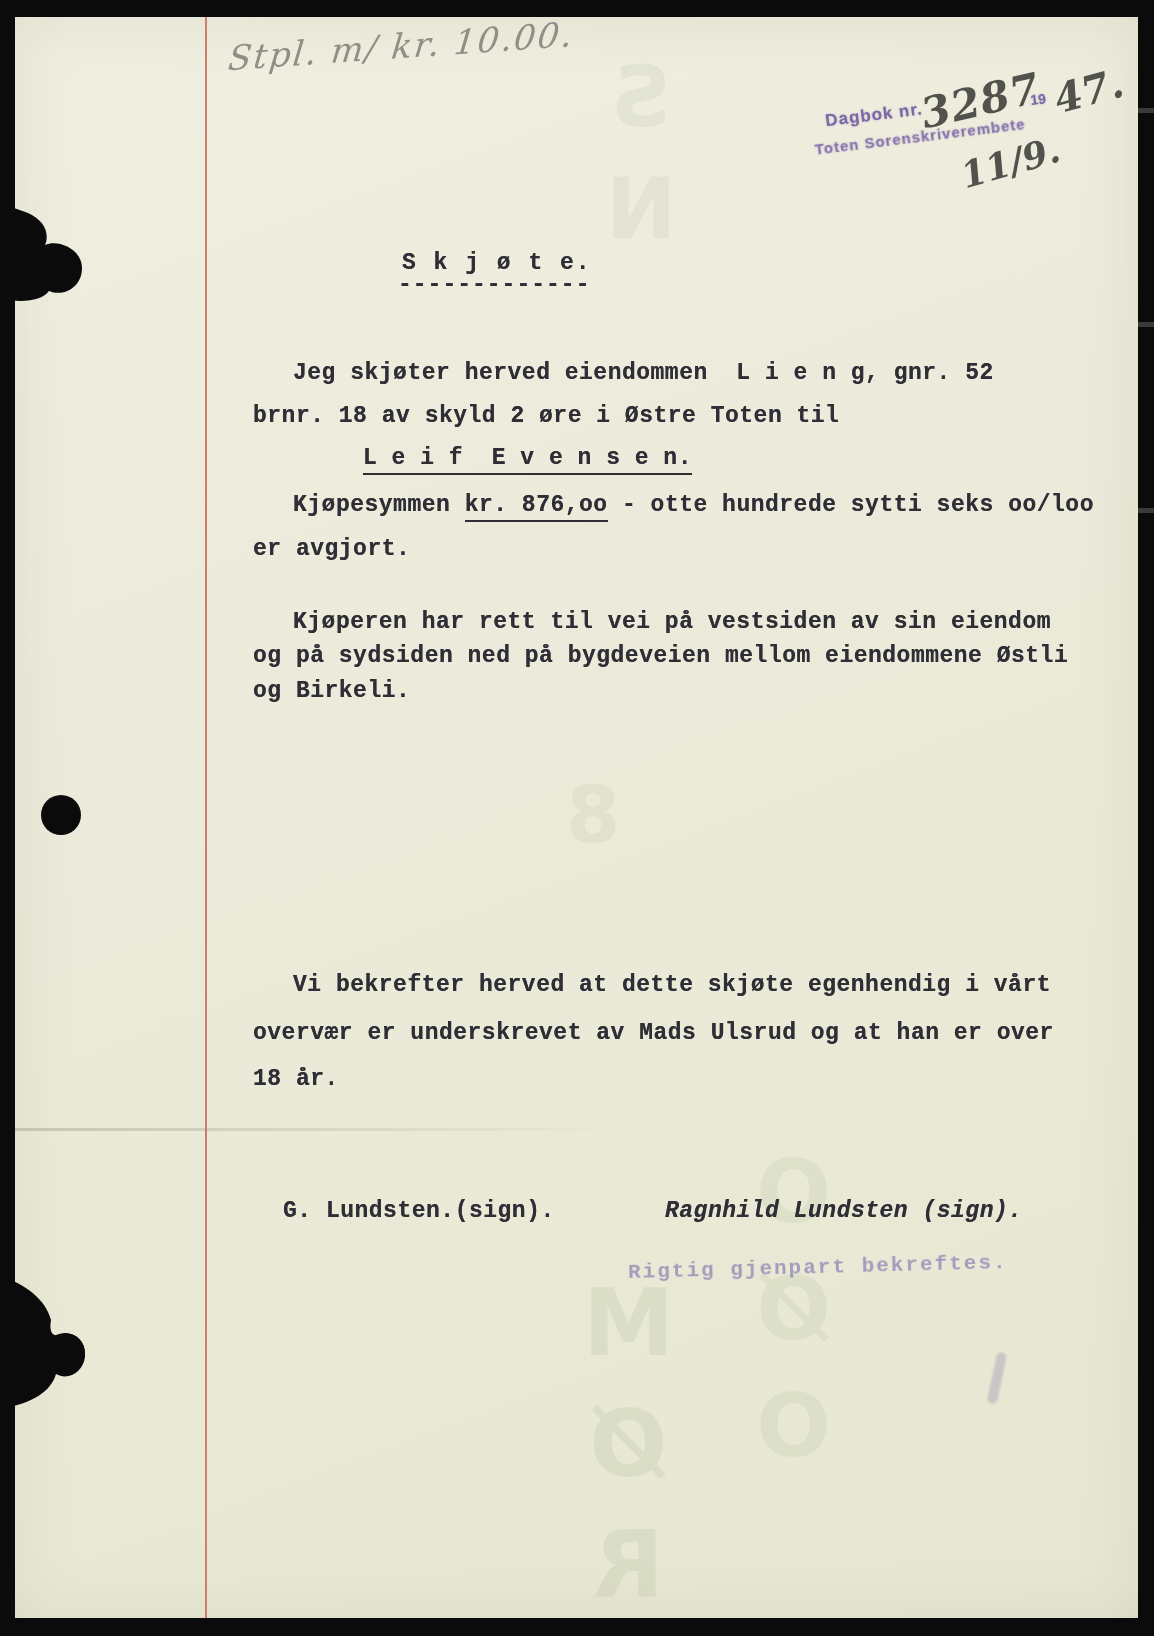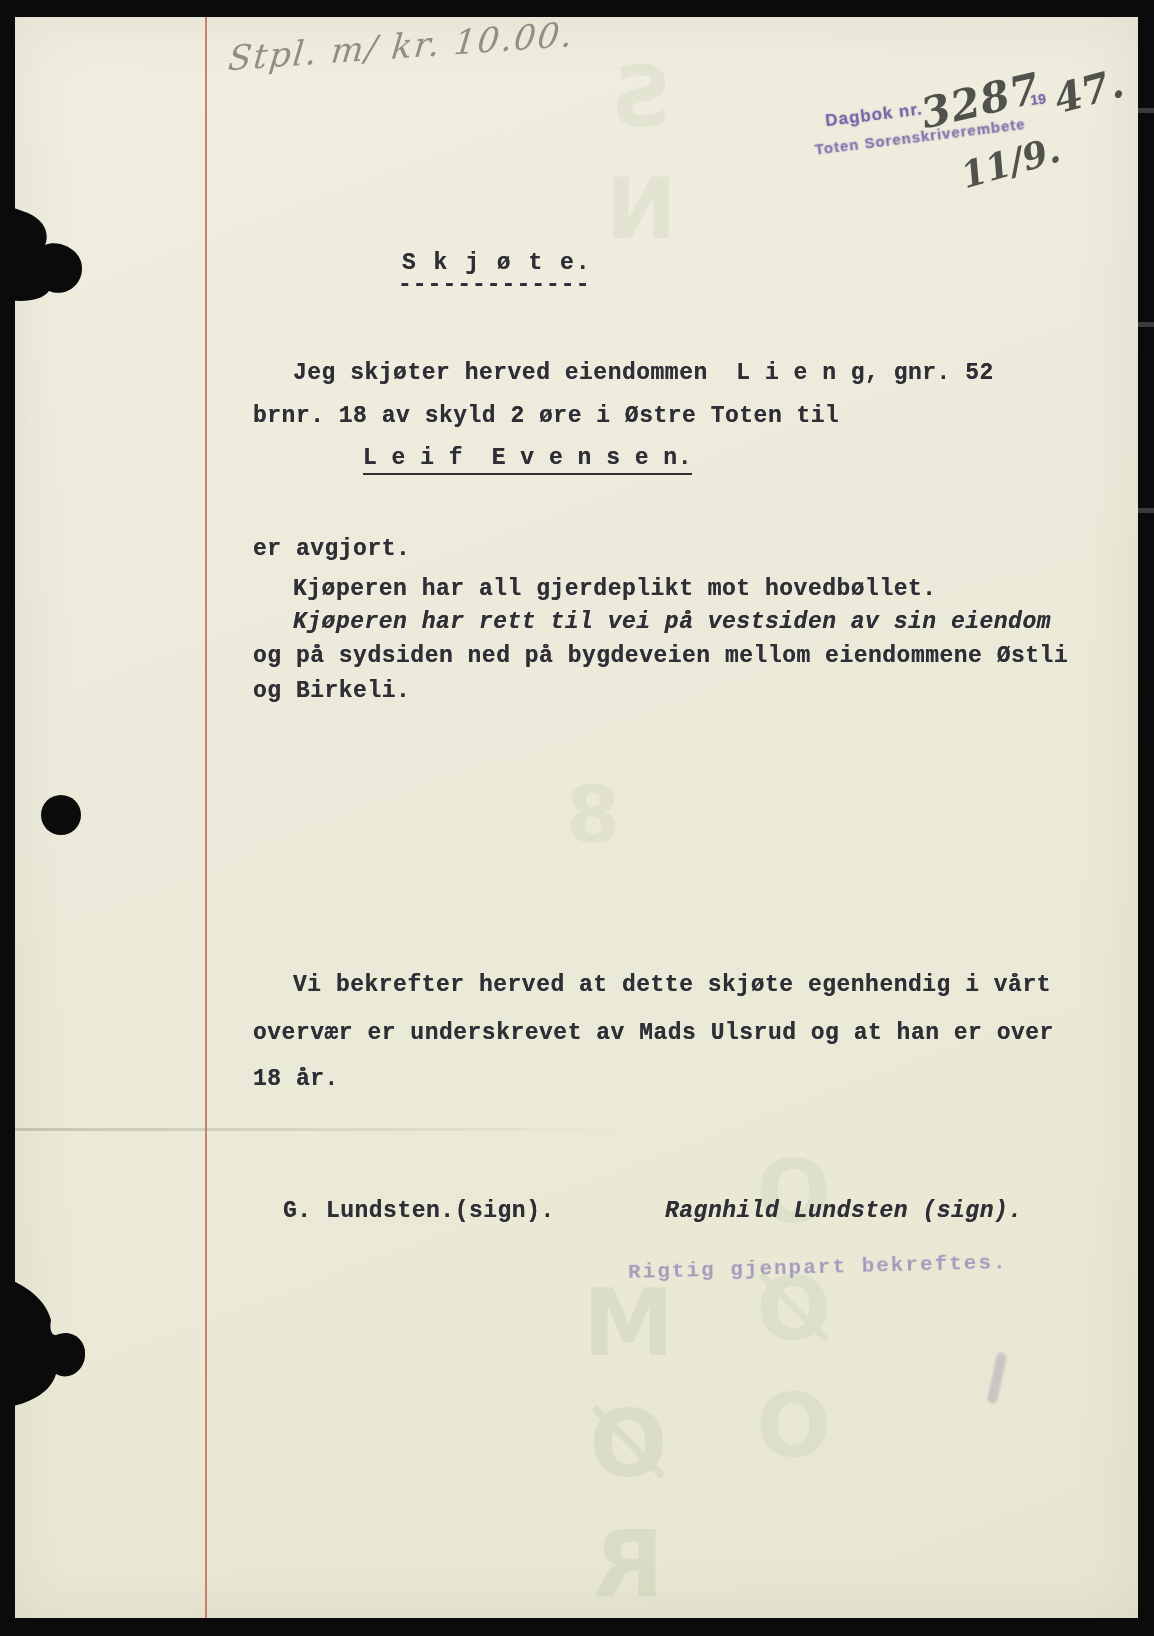--- a/index.html
+++ b/index.html
@@ -121,24 +121,24 @@
   </div>
 
   <div class="typed title" style="left:402px;top:250px;">S k j ø t e.</div>
   <div class="typed dashes" style="left:398px;top:272px;">-------------</div>
 
   <div class="typed" style="left:293px;top:360px;">Jeg skjøter herved eiendommen  L i e n g, gnr. 52</div>
   <div class="typed" style="left:253px;top:403px;">brnr. 18 av skyld 2 øre i Østre Toten til</div>
 
   <div class="typed" style="left:363px;top:445px;"><span class="u">L e i f  E v e n s e n.</span></div>
 
+  <div class="typed" style="left:293px;top:492px;"><span>Kjøpesymmen </span><span class="u">kr. 876,oo</span><span> - otte hundrede sytti seks oo/loo</span></div>
   <div class="typed" style="left:253px;top:536px;">er avgjort.</div>
 
-  <div class="typed" style="left:293px;top:576px;">Kjøperen har all gjerdeplikt mot hovedbøllet.</div>
-  <div class="typed" style="left:293px;top:609px;font-style:italic;">Kjøperen har rett til vei på vestsiden av sin eiendom</div>
+  <div class="typed" style="left:293px;top:609px;">Kjøperen har rett til vei på vestsiden av sin eiendom</div>
   <div class="typed" style="left:253px;top:643px;">og på sydsiden ned på bygdeveien mellom eiendommene Østli</div>
   <div class="typed" style="left:253px;top:678px;">og Birkeli.</div>
 
 
   <div class="typed" style="left:253px;top:1020px;">overvær er underskrevet av Mads Ulsrud og at han er over</div>
   <div class="typed" style="left:293px;top:972px;">Vi bekrefter herved at dette skjøte egenhendig i vårt</div>
   <div class="typed" style="left:253px;top:1066px;">18 år.</div>
 
   <div class="typed" style="left:283px;top:1198px;">G. Lundsten.(sign).</div>
   <div class="typed" style="left:665px;top:1198px;font-style:italic;">Ragnhild Lundsten (sign).</div>

